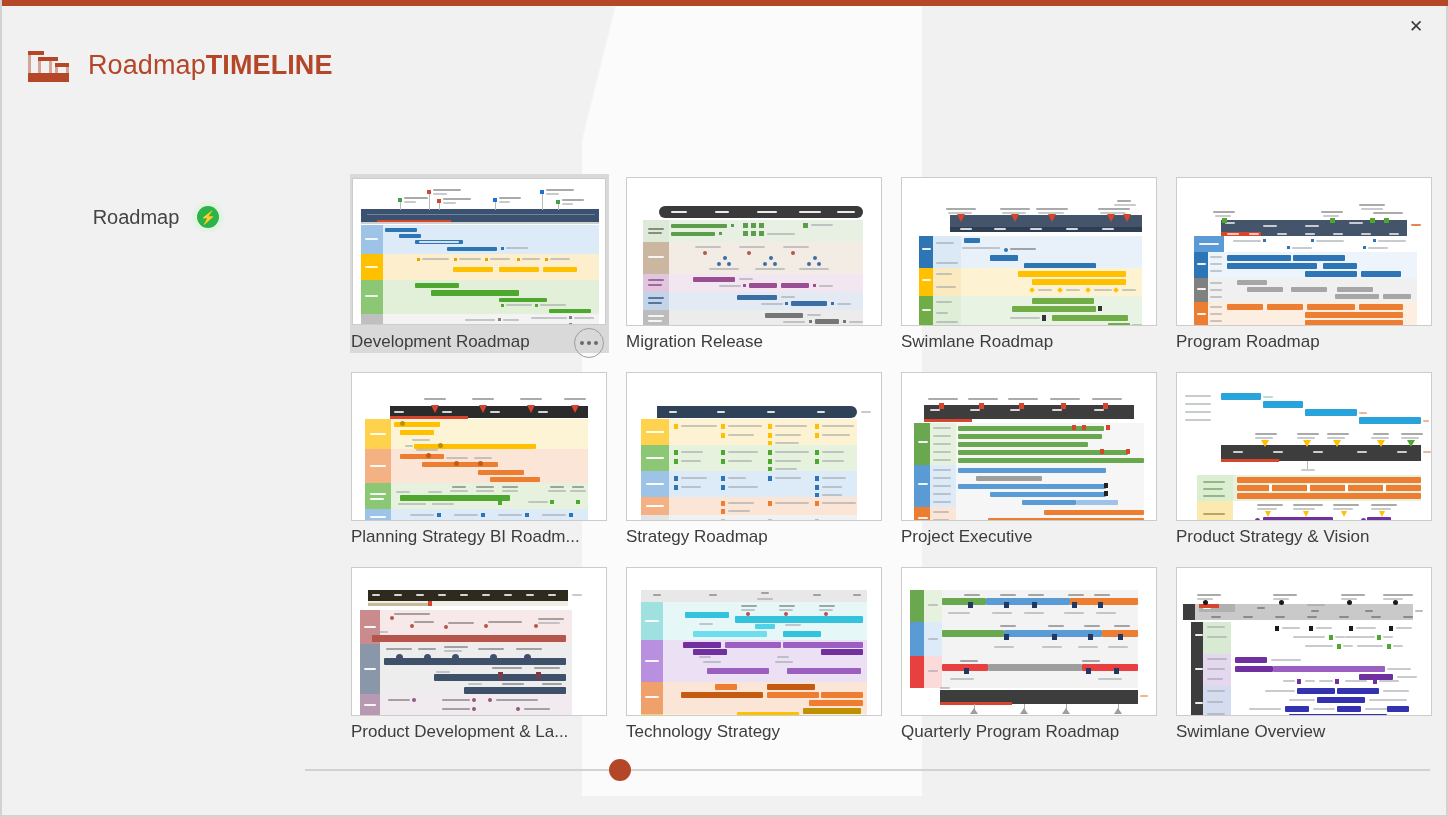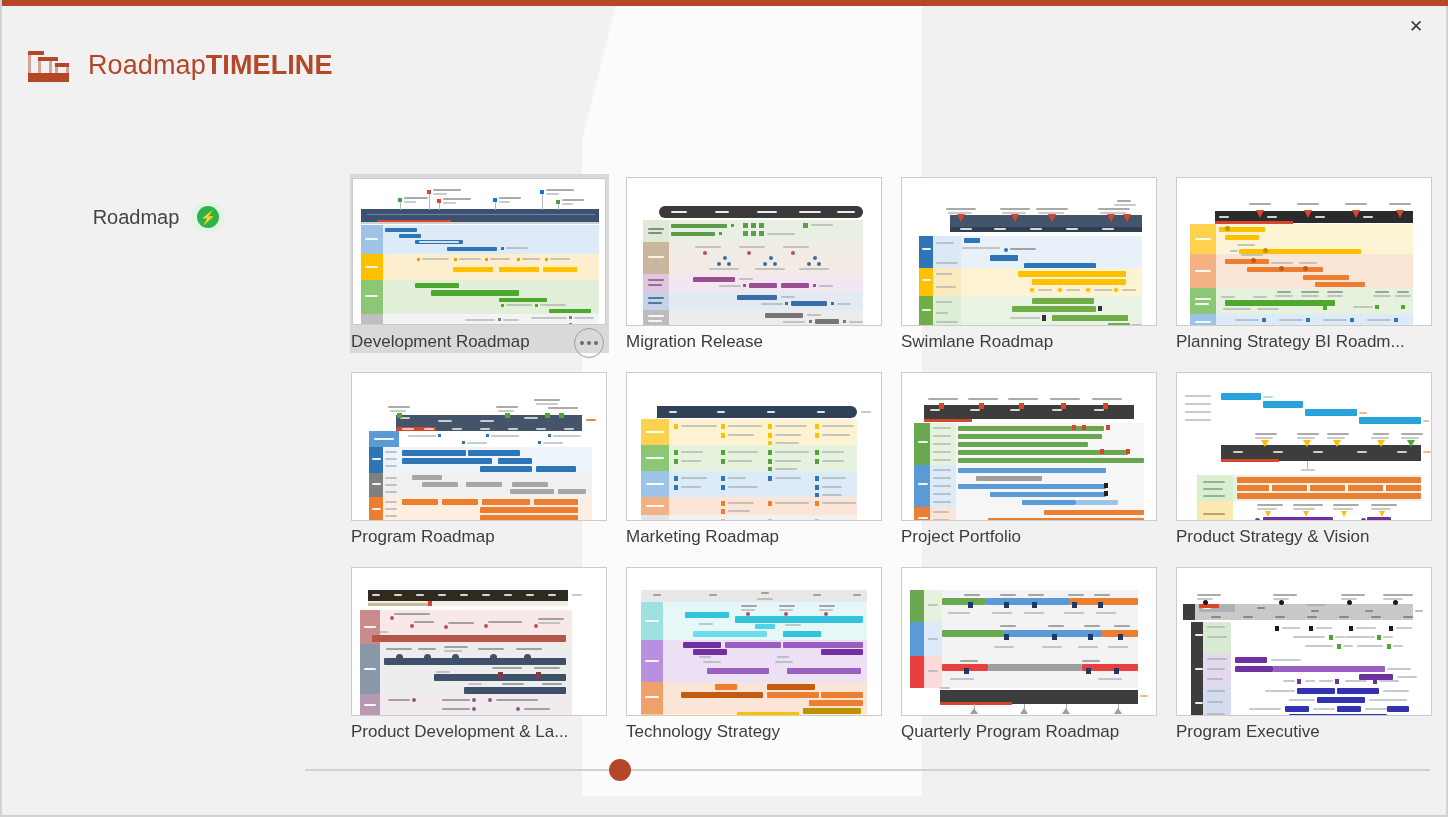--- a/index.html
+++ b/index.html
@@ -414,107 +414,20 @@
           </div>
         </div>
         <div class="cap">Swimlane Roadmap</div>
 
       </div>
 
       <div class="card">
 
         <div class="thumb">
           <div class="tn">
-            <div class="sq" style="left:38px;top:33px;width:198px;height:12px;background:#2b2b2b"></div>
-            <div class="sq" style="left:38px;top:43px;width:78px;height:3px;background:#d8452d"></div>
-            <div class="txt" style="left:42px;top:38px;width:10px;background:#fff;opacity:.8"></div>
-            <div class="txt" style="left:90px;top:38px;width:10px;background:#fff;opacity:.8"></div>
-            <div class="txt" style="left:138px;top:38px;width:10px;background:#fff;opacity:.8"></div>
-            <div class="txt" style="left:186px;top:38px;width:10px;background:#fff;opacity:.8"></div>
-            <div class="txtd" style="left:72px;top:25px;width:22px;"></div>
-            <div class="tri" style="left:79px;top:32px;border-left:4px solid transparent;border-right:4px solid transparent;border-top:8px solid #d8452d"></div>
-            <div class="txtd" style="left:120px;top:25px;width:22px;"></div>
-            <div class="tri" style="left:127px;top:32px;border-left:4px solid transparent;border-right:4px solid transparent;border-top:8px solid #d8452d"></div>
-            <div class="txtd" style="left:168px;top:25px;width:22px;"></div>
-            <div class="tri" style="left:175px;top:32px;border-left:4px solid transparent;border-right:4px solid transparent;border-top:8px solid #d8452d"></div>
-            <div class="txtd" style="left:212px;top:25px;width:22px;"></div>
-            <div class="tri" style="left:219px;top:32px;border-left:4px solid transparent;border-right:4px solid transparent;border-top:8px solid #d8452d"></div>
-
-            <div class="lane" style="left:13px;top:46px;width:223px;height:30px;background:#fdf4d6"></div>
-            <div class="lane" style="left:13px;top:46px;width:26px;height:30px;background:#ffd24d"></div>
-            <div class="txt" style="left:18px;top:60px;width:16px;background:#fff;opacity:.9"></div>
-            <div class="bar" style="left:42px;top:49px;width:46px;height:5px;background:#ffc000"></div>
-            <div class="sq" style="left:48px;top:48px;width:5px;height:5px;background:#bf8f00;border-radius:50%"></div>
-            <div class="bar" style="left:48px;top:57px;width:34px;height:5px;background:#ffc000"></div>
-            <div class="txt" style="left:60px;top:66px;width:18px;"></div>
-            <div class="bar" style="left:62px;top:71px;width:122px;height:5px;background:#ffc000"></div>
-            <div class="txt" style="left:53px;top:72px;width:8px;"></div>
-            <div class="sq" style="left:86px;top:70px;width:5px;height:5px;background:#bf8f00;border-radius:50%"></div>
-
-            <div class="lane" style="left:13px;top:76px;width:223px;height:34px;background:#fbe5d6"></div>
-            <div class="lane" style="left:13px;top:76px;width:26px;height:34px;background:#f4b183"></div>
-            <div class="txt" style="left:18px;top:92px;width:16px;background:#fff;opacity:.9"></div>
-            <div class="bar" style="left:48px;top:81px;width:44px;height:5px;background:#ed7d31"></div>
-            <div class="sq" style="left:74px;top:80px;width:5px;height:5px;background:#c55a11;border-radius:50%"></div>
-            <div class="txt" style="left:64px;top:76px;width:22px;"></div>
-            <div class="bar" style="left:70px;top:89px;width:76px;height:5px;background:#ed7d31"></div>
-            <div class="sq" style="left:102px;top:88px;width:5px;height:5px;background:#c55a11;border-radius:50%"></div>
-            <div class="sq" style="left:126px;top:88px;width:5px;height:5px;background:#c55a11;border-radius:50%"></div>
-            <div class="txt" style="left:94px;top:84px;width:22px;"></div>
-            <div class="txt" style="left:122px;top:84px;width:18px;"></div>
-            <div class="bar" style="left:126px;top:97px;width:46px;height:5px;background:#ed7d31"></div>
-            <div class="bar" style="left:138px;top:104px;width:50px;height:5px;background:#ed7d31"></div>
-
-            <div class="lane" style="left:13px;top:110px;width:223px;height:26px;background:#e6f2dd"></div>
-            <div class="lane" style="left:13px;top:110px;width:26px;height:26px;background:#8cc776"></div>
-            <div class="txt" style="left:18px;top:120px;width:16px;background:#fff;opacity:.9"></div>
-            <div class="txt" style="left:18px;top:125px;width:14px;background:#fff;opacity:.9"></div>
-            <div class="txtd" style="left:100px;top:113px;width:14px;"></div>
-            <div class="txt" style="left:98px;top:117px;width:18px;"></div>
-            <div class="txtd" style="left:124px;top:113px;width:18px;"></div>
-            <div class="txt" style="left:124px;top:117px;width:18px;"></div>
-            <div class="txtd" style="left:150px;top:113px;width:16px;"></div>
-            <div class="txt" style="left:150px;top:117px;width:16px;"></div>
-            <div class="bar" style="left:48px;top:122px;width:110px;height:6px;background:#4ea72e"></div>
-            <div class="txt" style="left:44px;top:118px;width:14px;"></div>
-            <div class="txt" style="left:76px;top:118px;width:14px;"></div>
-            <div class="txt" style="left:46px;top:130px;width:28px;"></div>
-            <div class="txt" style="left:80px;top:130px;width:22px;"></div>
-            <div class="sq" style="left:146px;top:128px;width:4px;height:4px;background:#4ea72e"></div>
-            <div class="txtd" style="left:198px;top:113px;width:14px;"></div>
-            <div class="txt" style="left:196px;top:117px;width:18px;"></div>
-            <div class="txtd" style="left:220px;top:113px;width:12px;"></div>
-            <div class="txt" style="left:218px;top:117px;width:16px;"></div>
-            <div class="sq" style="left:198px;top:127px;width:4px;height:4px;background:#4ea72e"></div>
-            <div class="txt" style="left:176px;top:128px;width:20px;"></div>
-            <div class="sq" style="left:224px;top:127px;width:4px;height:4px;background:#4ea72e"></div>
-
-            <div class="lane" style="left:13px;top:136px;width:223px;height:20px;background:#ddeaf7"></div>
-            <div class="lane" style="left:13px;top:136px;width:26px;height:20px;background:#9dc3e6"></div>
-            <div class="txt" style="left:18px;top:143px;width:16px;background:#fff;opacity:.9"></div>
-
-            <div class="txt" style="left:58px;top:141px;width:24px;"></div>
-            <div class="sq" style="left:85px;top:140px;width:4px;height:4px;background:#2e75b6"></div>
-            <div class="txt" style="left:102px;top:141px;width:24px;"></div>
-            <div class="sq" style="left:129px;top:140px;width:4px;height:4px;background:#2e75b6"></div>
-            <div class="txt" style="left:146px;top:141px;width:24px;"></div>
-            <div class="sq" style="left:173px;top:140px;width:4px;height:4px;background:#2e75b6"></div>
-            <div class="txt" style="left:190px;top:141px;width:24px;"></div>
-            <div class="sq" style="left:217px;top:140px;width:4px;height:4px;background:#2e75b6"></div>
-
-          </div>
-        </div>
-        <div class="cap">Planning Strategy BI Roadm...</div>
-
-      </div>
-
-      <div class="card">
-
-        <div class="thumb">
-          <div class="tn">
             <div class="sq" style="left:44px;top:42px;width:186px;height:16px;background:#44546a"></div>
             <div class="sq" style="left:44px;top:54px;width:40px;height:4px;background:#d8452d"></div>
             <div class="txt" style="left:48px;top:44px;width:10px;background:#fff;opacity:.7"></div>
             <div class="txt" style="left:86px;top:47px;width:14px;background:#fff;opacity:.7"></div>
             <div class="txt" style="left:128px;top:47px;width:14px;background:#fff;opacity:.7"></div>
             <div class="txt" style="left:172px;top:44px;width:14px;background:#fff;opacity:.7"></div>
             <div class="txt" style="left:50px;top:55px;width:12px;background:#fff;opacity:.7"></div>
             <div class="txt" style="left:72px;top:55px;width:10px;background:#fff;opacity:.7"></div>
             <div class="txt" style="left:100px;top:55px;width:10px;background:#fff;opacity:.7"></div>
             <div class="txt" style="left:128px;top:55px;width:10px;background:#fff;opacity:.7"></div>
@@ -593,20 +506,107 @@
           </div>
         </div>
         <div class="cap">Program Roadmap</div>
 
       </div>
 
       <div class="card">
 
         <div class="thumb">
           <div class="tn">
+            <div class="sq" style="left:38px;top:33px;width:198px;height:12px;background:#2b2b2b"></div>
+            <div class="sq" style="left:38px;top:43px;width:78px;height:3px;background:#d8452d"></div>
+            <div class="txt" style="left:42px;top:38px;width:10px;background:#fff;opacity:.8"></div>
+            <div class="txt" style="left:90px;top:38px;width:10px;background:#fff;opacity:.8"></div>
+            <div class="txt" style="left:138px;top:38px;width:10px;background:#fff;opacity:.8"></div>
+            <div class="txt" style="left:186px;top:38px;width:10px;background:#fff;opacity:.8"></div>
+            <div class="txtd" style="left:72px;top:25px;width:22px;"></div>
+            <div class="tri" style="left:79px;top:32px;border-left:4px solid transparent;border-right:4px solid transparent;border-top:8px solid #d8452d"></div>
+            <div class="txtd" style="left:120px;top:25px;width:22px;"></div>
+            <div class="tri" style="left:127px;top:32px;border-left:4px solid transparent;border-right:4px solid transparent;border-top:8px solid #d8452d"></div>
+            <div class="txtd" style="left:168px;top:25px;width:22px;"></div>
+            <div class="tri" style="left:175px;top:32px;border-left:4px solid transparent;border-right:4px solid transparent;border-top:8px solid #d8452d"></div>
+            <div class="txtd" style="left:212px;top:25px;width:22px;"></div>
+            <div class="tri" style="left:219px;top:32px;border-left:4px solid transparent;border-right:4px solid transparent;border-top:8px solid #d8452d"></div>
+
+            <div class="lane" style="left:13px;top:46px;width:223px;height:30px;background:#fdf4d6"></div>
+            <div class="lane" style="left:13px;top:46px;width:26px;height:30px;background:#ffd24d"></div>
+            <div class="txt" style="left:18px;top:60px;width:16px;background:#fff;opacity:.9"></div>
+            <div class="bar" style="left:42px;top:49px;width:46px;height:5px;background:#ffc000"></div>
+            <div class="sq" style="left:48px;top:48px;width:5px;height:5px;background:#bf8f00;border-radius:50%"></div>
+            <div class="bar" style="left:48px;top:57px;width:34px;height:5px;background:#ffc000"></div>
+            <div class="txt" style="left:60px;top:66px;width:18px;"></div>
+            <div class="bar" style="left:62px;top:71px;width:122px;height:5px;background:#ffc000"></div>
+            <div class="txt" style="left:53px;top:72px;width:8px;"></div>
+            <div class="sq" style="left:86px;top:70px;width:5px;height:5px;background:#bf8f00;border-radius:50%"></div>
+
+            <div class="lane" style="left:13px;top:76px;width:223px;height:34px;background:#fbe5d6"></div>
+            <div class="lane" style="left:13px;top:76px;width:26px;height:34px;background:#f4b183"></div>
+            <div class="txt" style="left:18px;top:92px;width:16px;background:#fff;opacity:.9"></div>
+            <div class="bar" style="left:48px;top:81px;width:44px;height:5px;background:#ed7d31"></div>
+            <div class="sq" style="left:74px;top:80px;width:5px;height:5px;background:#c55a11;border-radius:50%"></div>
+            <div class="txt" style="left:64px;top:76px;width:22px;"></div>
+            <div class="bar" style="left:70px;top:89px;width:76px;height:5px;background:#ed7d31"></div>
+            <div class="sq" style="left:102px;top:88px;width:5px;height:5px;background:#c55a11;border-radius:50%"></div>
+            <div class="sq" style="left:126px;top:88px;width:5px;height:5px;background:#c55a11;border-radius:50%"></div>
+            <div class="txt" style="left:94px;top:84px;width:22px;"></div>
+            <div class="txt" style="left:122px;top:84px;width:18px;"></div>
+            <div class="bar" style="left:126px;top:97px;width:46px;height:5px;background:#ed7d31"></div>
+            <div class="bar" style="left:138px;top:104px;width:50px;height:5px;background:#ed7d31"></div>
+
+            <div class="lane" style="left:13px;top:110px;width:223px;height:26px;background:#e6f2dd"></div>
+            <div class="lane" style="left:13px;top:110px;width:26px;height:26px;background:#8cc776"></div>
+            <div class="txt" style="left:18px;top:120px;width:16px;background:#fff;opacity:.9"></div>
+            <div class="txt" style="left:18px;top:125px;width:14px;background:#fff;opacity:.9"></div>
+            <div class="txtd" style="left:100px;top:113px;width:14px;"></div>
+            <div class="txt" style="left:98px;top:117px;width:18px;"></div>
+            <div class="txtd" style="left:124px;top:113px;width:18px;"></div>
+            <div class="txt" style="left:124px;top:117px;width:18px;"></div>
+            <div class="txtd" style="left:150px;top:113px;width:16px;"></div>
+            <div class="txt" style="left:150px;top:117px;width:16px;"></div>
+            <div class="bar" style="left:48px;top:122px;width:110px;height:6px;background:#4ea72e"></div>
+            <div class="txt" style="left:44px;top:118px;width:14px;"></div>
+            <div class="txt" style="left:76px;top:118px;width:14px;"></div>
+            <div class="txt" style="left:46px;top:130px;width:28px;"></div>
+            <div class="txt" style="left:80px;top:130px;width:22px;"></div>
+            <div class="sq" style="left:146px;top:128px;width:4px;height:4px;background:#4ea72e"></div>
+            <div class="txtd" style="left:198px;top:113px;width:14px;"></div>
+            <div class="txt" style="left:196px;top:117px;width:18px;"></div>
+            <div class="txtd" style="left:220px;top:113px;width:12px;"></div>
+            <div class="txt" style="left:218px;top:117px;width:16px;"></div>
+            <div class="sq" style="left:198px;top:127px;width:4px;height:4px;background:#4ea72e"></div>
+            <div class="txt" style="left:176px;top:128px;width:20px;"></div>
+            <div class="sq" style="left:224px;top:127px;width:4px;height:4px;background:#4ea72e"></div>
+
+            <div class="lane" style="left:13px;top:136px;width:223px;height:20px;background:#ddeaf7"></div>
+            <div class="lane" style="left:13px;top:136px;width:26px;height:20px;background:#9dc3e6"></div>
+            <div class="txt" style="left:18px;top:143px;width:16px;background:#fff;opacity:.9"></div>
+
+            <div class="txt" style="left:58px;top:141px;width:24px;"></div>
+            <div class="sq" style="left:85px;top:140px;width:4px;height:4px;background:#2e75b6"></div>
+            <div class="txt" style="left:102px;top:141px;width:24px;"></div>
+            <div class="sq" style="left:129px;top:140px;width:4px;height:4px;background:#2e75b6"></div>
+            <div class="txt" style="left:146px;top:141px;width:24px;"></div>
+            <div class="sq" style="left:173px;top:140px;width:4px;height:4px;background:#2e75b6"></div>
+            <div class="txt" style="left:190px;top:141px;width:24px;"></div>
+            <div class="sq" style="left:217px;top:140px;width:4px;height:4px;background:#2e75b6"></div>
+
+          </div>
+        </div>
+        <div class="cap">Planning Strategy BI Roadm...</div>
+
+      </div>
+
+      <div class="card">
+
+        <div class="thumb">
+          <div class="tn">
             <div class="sq" style="left:30px;top:33px;width:200px;height:12px;background:#2f4257;border-radius:0 6px 6px 0"></div>
             <div class="txt" style="left:42px;top:38px;width:8px;background:#fff;opacity:.85"></div>
             <div class="txt" style="left:90px;top:38px;width:8px;background:#fff;opacity:.85"></div>
             <div class="txt" style="left:140px;top:38px;width:8px;background:#fff;opacity:.85"></div>
             <div class="txt" style="left:190px;top:38px;width:8px;background:#fff;opacity:.85"></div>
             <div class="txt" style="left:234px;top:38px;width:10px;background:#9aa0a6"></div>
 
             <div class="lane" style="left:14px;top:46px;width:216px;height:26px;background:#fdf3d3"></div>
             <div class="lane" style="left:14px;top:46px;width:28px;height:26px;background:#ffd24d"></div>
             <div class="txt" style="left:19px;top:58px;width:18px;background:#fff;opacity:.95"></div>
@@ -685,21 +685,21 @@
             <div class="lane" style="left:14px;top:142px;width:28px;height:14px;background:#e3e3e3"></div>
 
             <div class="sq" style="left:94px;top:146px;width:4px;height:5px;background:#bfbfbf"></div>
             <div class="txt" style="left:101px;top:147px;width:34px;"></div>
             <div class="sq" style="left:141px;top:146px;width:4px;height:5px;background:#bfbfbf"></div>
             <div class="txt" style="left:148px;top:147px;width:30px;"></div>
             <div class="sq" style="left:188px;top:146px;width:4px;height:5px;background:#bfbfbf"></div>
             <div class="txt" style="left:195px;top:147px;width:30px;"></div>
           </div>
         </div>
-        <div class="cap">Marketing Roadmap</div>
+        <div class="cap">Strategy Roadmap</div>
 
       </div>
 
       <div class="card">
 
         <div class="thumb">
           <div class="tn">
             <div class="sq" style="left:22px;top:32px;width:210px;height:14px;background:#3d3d3d"></div>
             <div class="sq" style="left:22px;top:46px;width:48px;height:3px;background:#d8452d"></div>
             <div class="txt" style="left:28px;top:36px;width:10px;background:#fff;opacity:.8"></div>
@@ -761,21 +761,21 @@
             <div class="lane" style="left:28px;top:134px;width:26px;height:24px;background:#fbe5d6"></div>
             <div class="txt" style="left:16px;top:144px;width:10px;background:#fff;opacity:.9"></div>
             <div class="txt" style="left:31px;top:138px;width:16px;"></div>
             <div class="txt" style="left:31px;top:146px;width:16px;"></div>
 
             <div class="bar" style="left:142px;top:137px;width:100px;height:5px;background:#ed7d31"></div>
             <div class="bar" style="left:86px;top:145px;width:156px;height:5px;background:#ed7d31"></div>
 
           </div>
         </div>
-        <div class="cap">Project Portfolio</div>
+        <div class="cap">Project Executive</div>
 
       </div>
 
       <div class="card">
 
         <div class="thumb">
           <div class="tn">
             <div class="txt" style="left:8px;top:22px;width:26px;"></div>
             <div class="txt" style="left:8px;top:30px;width:26px;"></div>
             <div class="txt" style="left:8px;top:38px;width:26px;"></div>
@@ -1191,21 +1191,21 @@
             <div class="bar" style="left:108px;top:138px;width:24px;height:6px;background:#3333b2"></div>
             <div class="txt" style="left:136px;top:140px;width:22px;"></div>
             <div class="bar" style="left:160px;top:138px;width:24px;height:6px;background:#3333b2"></div>
             <div class="txt" style="left:188px;top:140px;width:24px;"></div>
             <div class="bar" style="left:210px;top:138px;width:22px;height:6px;background:#3333b2"></div>
             <div class="bar" style="left:112px;top:146px;width:98px;height:6px;background:#3333b2"></div>
             <div class="txt" style="left:214px;top:147px;width:20px;"></div>
 
           </div>
         </div>
-        <div class="cap">Program Executive</div>
+        <div class="cap">Swimlane Overview</div>
 
       </div>
 
     </div>
   </div>
 
   <div id="sliderwrap">
     <div id="track" style="background: rgb(210, 210, 210);"></div>
     <div id="knob" style="left: 304px; background: rgb(180, 71, 40);"></div>
   </div>

